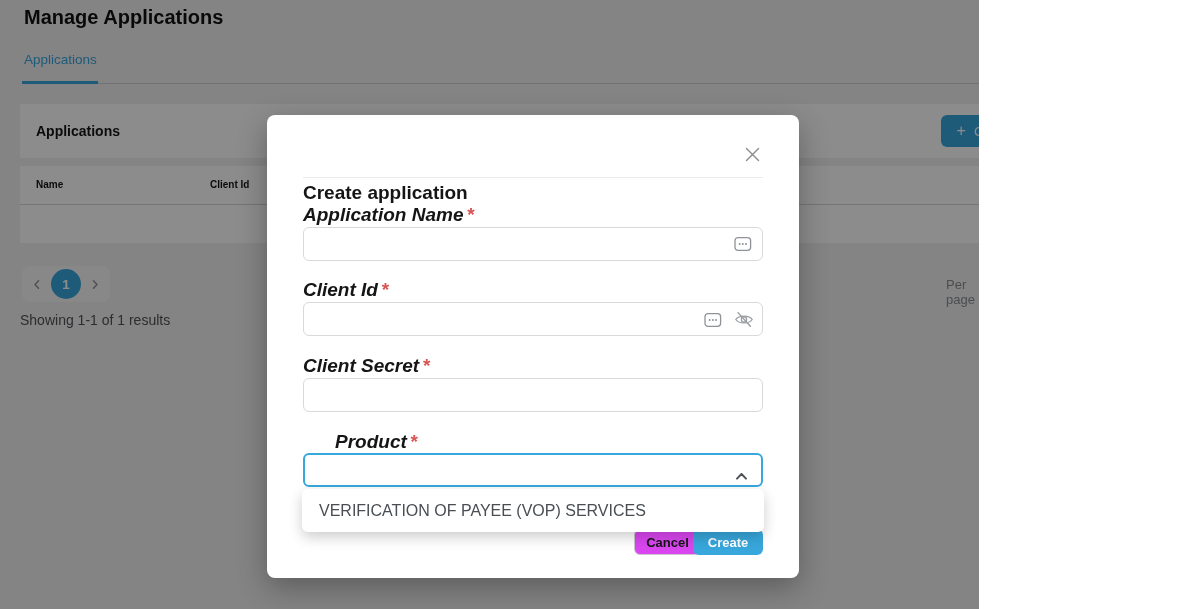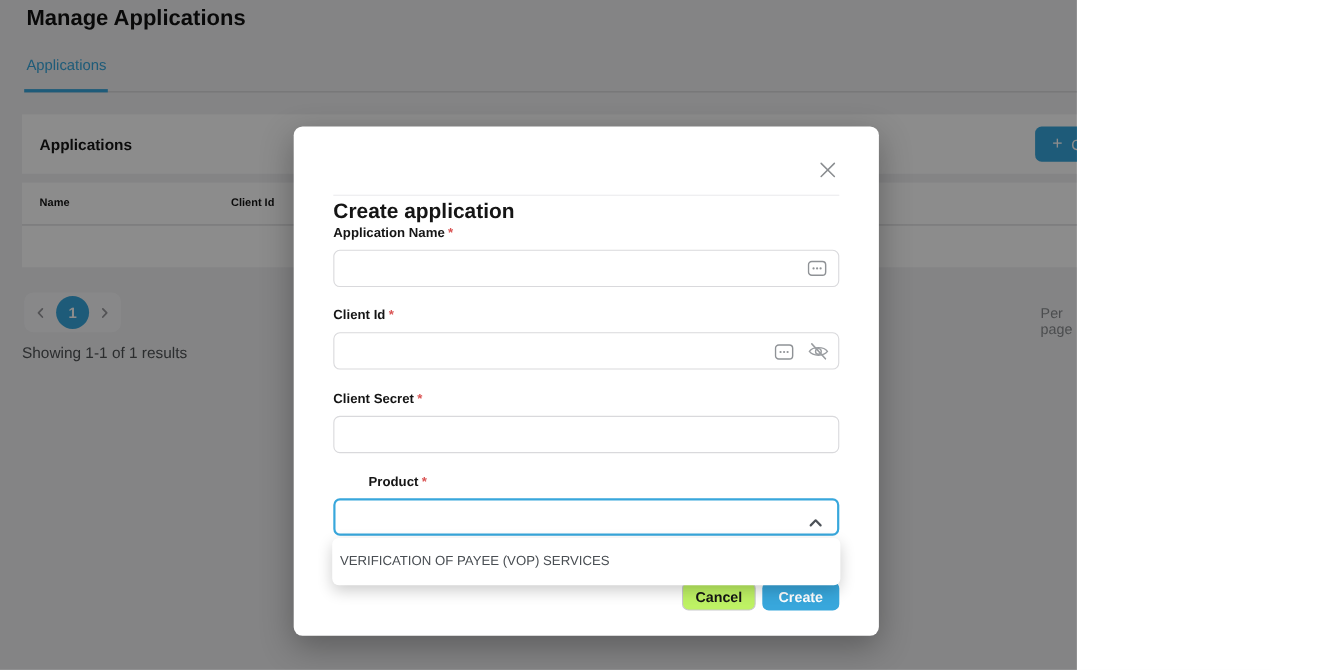--- a/index.html
+++ b/index.html
@@ -48,42 +48,42 @@
 
   
   .overlay{position:absolute;inset:0;background:rgba(0,0,0,0.45);z-index:5;}
   .modal{position:absolute;left:267px;top:115px;width:532px;height:463px;background:#fff;
     border-radius:8px;box-shadow:0 10px 30px rgba(0,0,0,.3);z-index:10;}
   .modal-title{position:absolute;left:36px;top:23px;font-size:19px;font-weight:700;color:#151515;margin-top:44px;}
   .modal-close{position:absolute;right:38px;top:30px;width:18px;height:18px;background:none;border:none;
     cursor:pointer;display:flex;align-items:center;justify-content:center;}
   .modal-divider{position:absolute;left:36px;top:62px;width:460px;height:1px;background:#ebebee;}
 
-  .flabel{position:absolute;left:36px;font-size:12px;font-weight:700;color:#151515;}
+  .flabel{position:absolute;left:36px;font-size:19px;font-weight:700;color:#151515;font-style:italic;}
   .flabel .req{color:var(--required);margin-left:3px;font-weight:700;}
   .finput{position:absolute;left:36px;width:460px;height:34px;border:1px solid #d9d9dc;border-radius:6px;
     background:#fff;font-size:13.5px;color:#151515;padding:0 40px 0 10px;outline:none;}
   .l1{top:89px;} .i1{top:112px;}
   .l2{top:164px;} .i2{top:187px;}
   .l3{top:240px;} .i3{top:263px;}
   .l4{top:316px;padding-left:32px;}
   .fselect{position:absolute;left:36px;top:338px;width:460px;height:34px;border:2px solid var(--brand);
     border-radius:6px;background:#fff;cursor:pointer;}
   .in-icon{position:absolute;display:flex;align-items:center;cursor:pointer;}
   .icon-autofill-1{left:467px;top:121px;} 
   .icon-autofill-2{left:437px;top:197px;} 
   .icon-eye{left:467px;top:196px;}
   .sel-chev{position:absolute;right:13px;top:12px;}
 
   .dropdown{position:absolute;left:35px;top:374px;width:462px;height:43px;background:#fff;border-radius:6px;
     box-shadow:0 5px 14px rgba(0,0,0,.2);z-index:30;}
-  .dropdown .option{line-height:43px;padding-left:7px;font-size:12px;color:#494e53;cursor:pointer;
+  .dropdown .option{line-height:43px;padding-left:17px;font-size:16px;color:#494e53;cursor:pointer;
     white-space:nowrap;overflow:hidden;}
 
-  .btn-cancel{position:absolute;left:353px;top:414px;width:67px;height:26px;background:#bef264;
+  .btn-cancel{position:absolute;left:367px;top:414px;width:67px;height:26px;background:#d946ef;
     border:1px solid #c9c9cc;border-radius:6px;font-size:13px;font-weight:700;color:#151515;cursor:pointer;z-index:12;}
   .btn-create{position:absolute;left:426px;top:414px;width:70px;height:26px;background:var(--brand);
     border:none;border-radius:6px;font-size:13px;font-weight:600;color:#fff;cursor:pointer;z-index:12;}
 </style>
 </head>
 <body>
 
 <div class="stage">
 
   <div>

